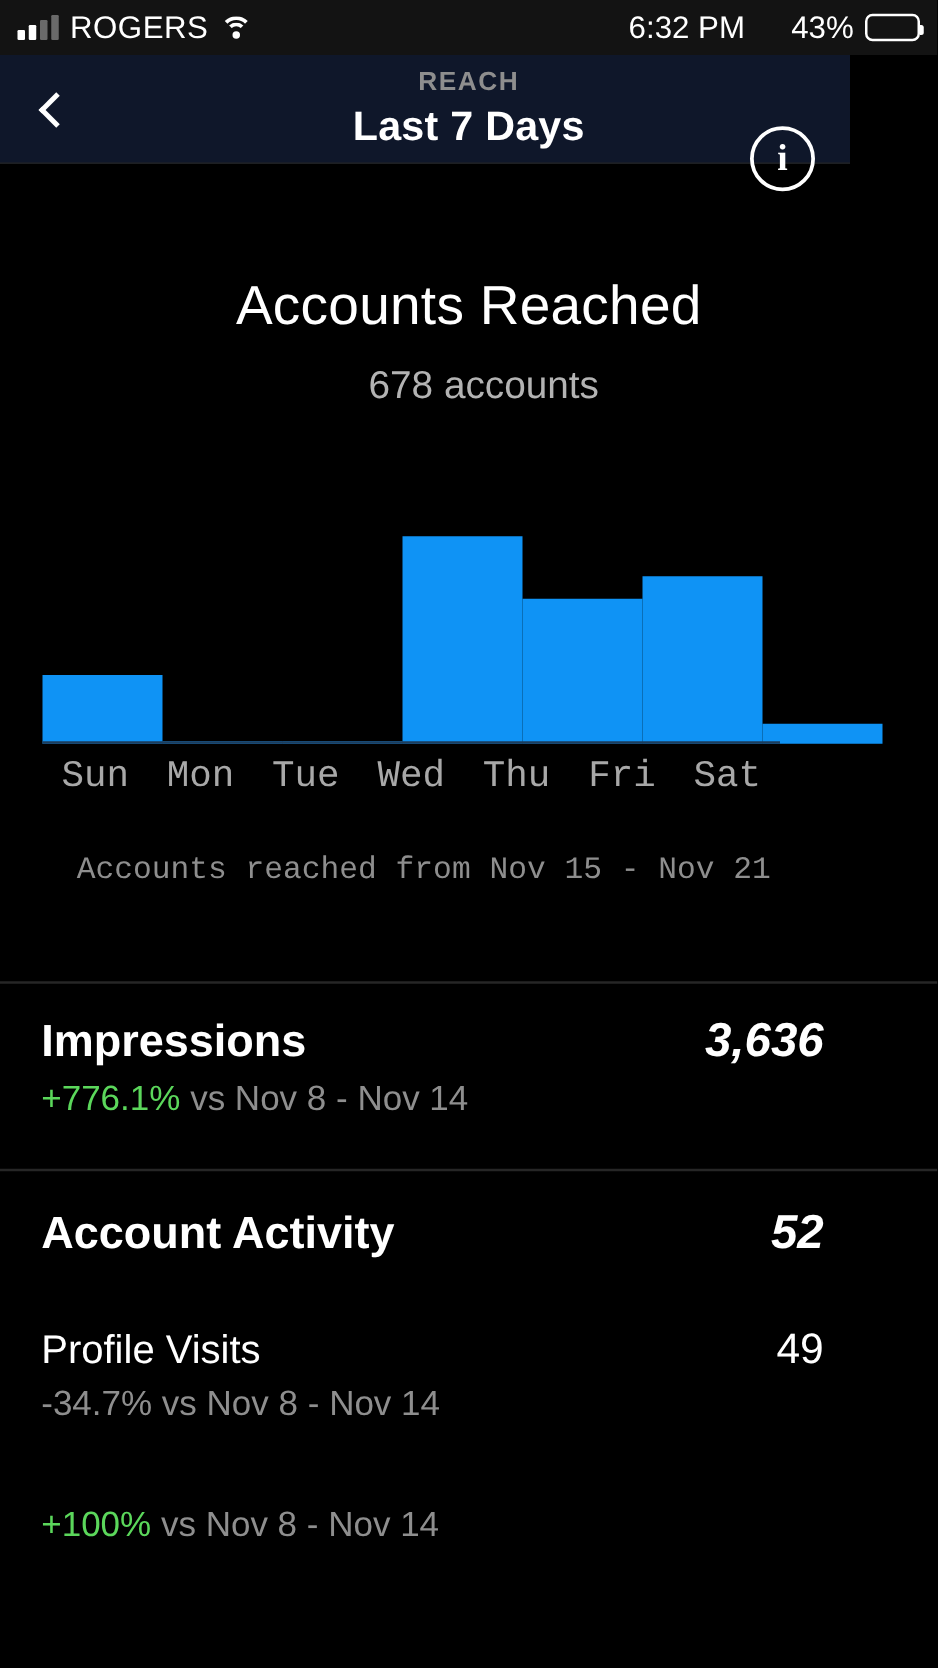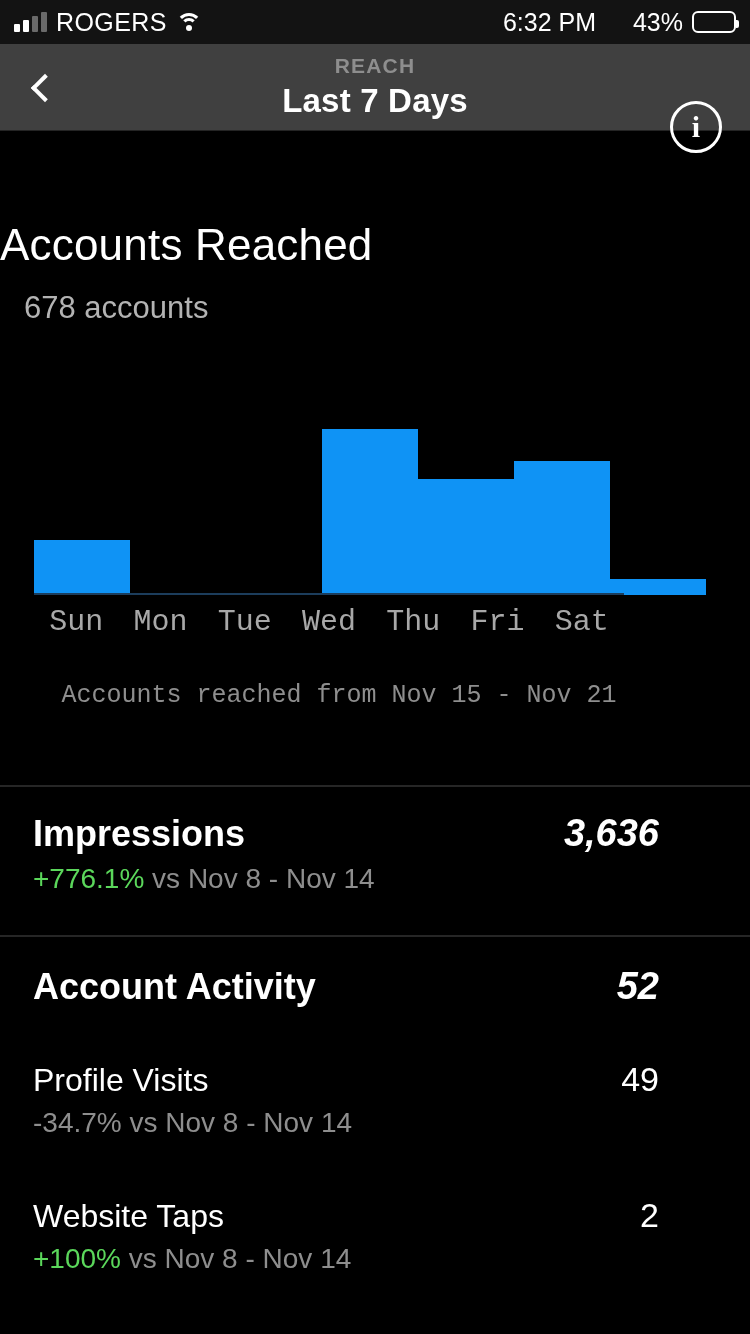--- a/index.html
+++ b/index.html
@@ -40,37 +40,37 @@
   .sb-right { position:absolute; right:14px; display:flex; align-items:center; gap:9px; }
   .batt-pct { font-size:25px; }
   .battery { position:relative; width:44px; height:22px;
     border:2px solid #fff; border-radius:6px; padding:2px; }
   .battery .fill { height:100%; background:#fff; border-radius:3px; }
   .battery .nub { position:absolute; right:-5px; top:7px; width:3px; height:8px;
     background:#fff; border-radius:0 2px 2px 0; }
 
   
   .navbar {
-    position:absolute; top:44px; left:0; width:750px; height:87px;
-    background:#404040; border-bottom:1px solid #242424;
+    position:absolute; top:44px; left:0; width:680px; height:87px;
+    background:#0f172a; border-bottom:1px solid #242424;
   }
   .nav-back { position:absolute; left:18px; top:0; height:87px; width:54px;
     display:flex; align-items:center; justify-content:center; }
   .chev { width:20px; height:20px; border-left:4px solid #fff; border-bottom:4px solid #fff;
     transform:rotate(45deg); }
   .nav-center { position:absolute; left:0; width:750px; top:10px; text-align:center; }
   .nav-eyebrow { color:#8e8e8e; font-size:21px; font-weight:bold; letter-spacing:1.2px; }
   .nav-title { color:#fff; font-size:33px; font-weight:bold; margin-top:4px; letter-spacing:.2px; }
   .nav-info { position:absolute; right:28px; top:57px; width:52px; height:52px;
     border:3px solid #fff; border-radius:50%;
     display:flex; align-items:center; justify-content:center;
     color:#fff; font-size:30px; font-family:"Liberation Serif", serif; font-weight:bold; }
 
   
-  .hero { position:absolute; top:131px; left:0; width:750px; text-align:left; }
+  .hero { position:absolute; top:131px; left:0; width:750px; text-align:center; }
   .hero-title { color:#fff; font-size:44px; font-weight:normal; margin-top:89px; letter-spacing:.2px; }
   .hero-sub { color:#b3b3b3; font-size:31px; margin-top:20px;padding-left:24px; }
   .hero-delta { font-size:28px; margin-top:18px; }
   .delta-pos { color:#5bd75b; }
   .delta-neutral { color:#8e8e8e; }
   .delta-rest { color:#8e8e8e; }
 
   
   .chart { position:absolute; left:0; top:420px; width:658px;font-family:Liberation Mono, monospace; }
   .plot { position:relative; height:175px; margin:0 34px; }
@@ -205,22 +205,18 @@
     <div class="row-main">
       <span class="row-label label-md">Profile Visits</span>
       <span class="row-value value-md">49</span>
     </div>
     <div class="row-delta">
       <span class="delta-neutral">-34.7%</span><span class="delta-rest"> vs Nov 8 - Nov 14</span>
     </div>
   </div>
 
   <div class="row" style="top:1196px;">
-    <div class="row-main">
-      <span class="row-label label-md">Website Taps</span>
-      <span class="row-value value-md">2</span>
-    </div>
     <div class="row-delta">
       <span class="delta-pos">+100%</span><span class="delta-rest"> vs Nov 8 - Nov 14</span>
     </div>
   </div>
 
 </div>
 
 </body></html>

